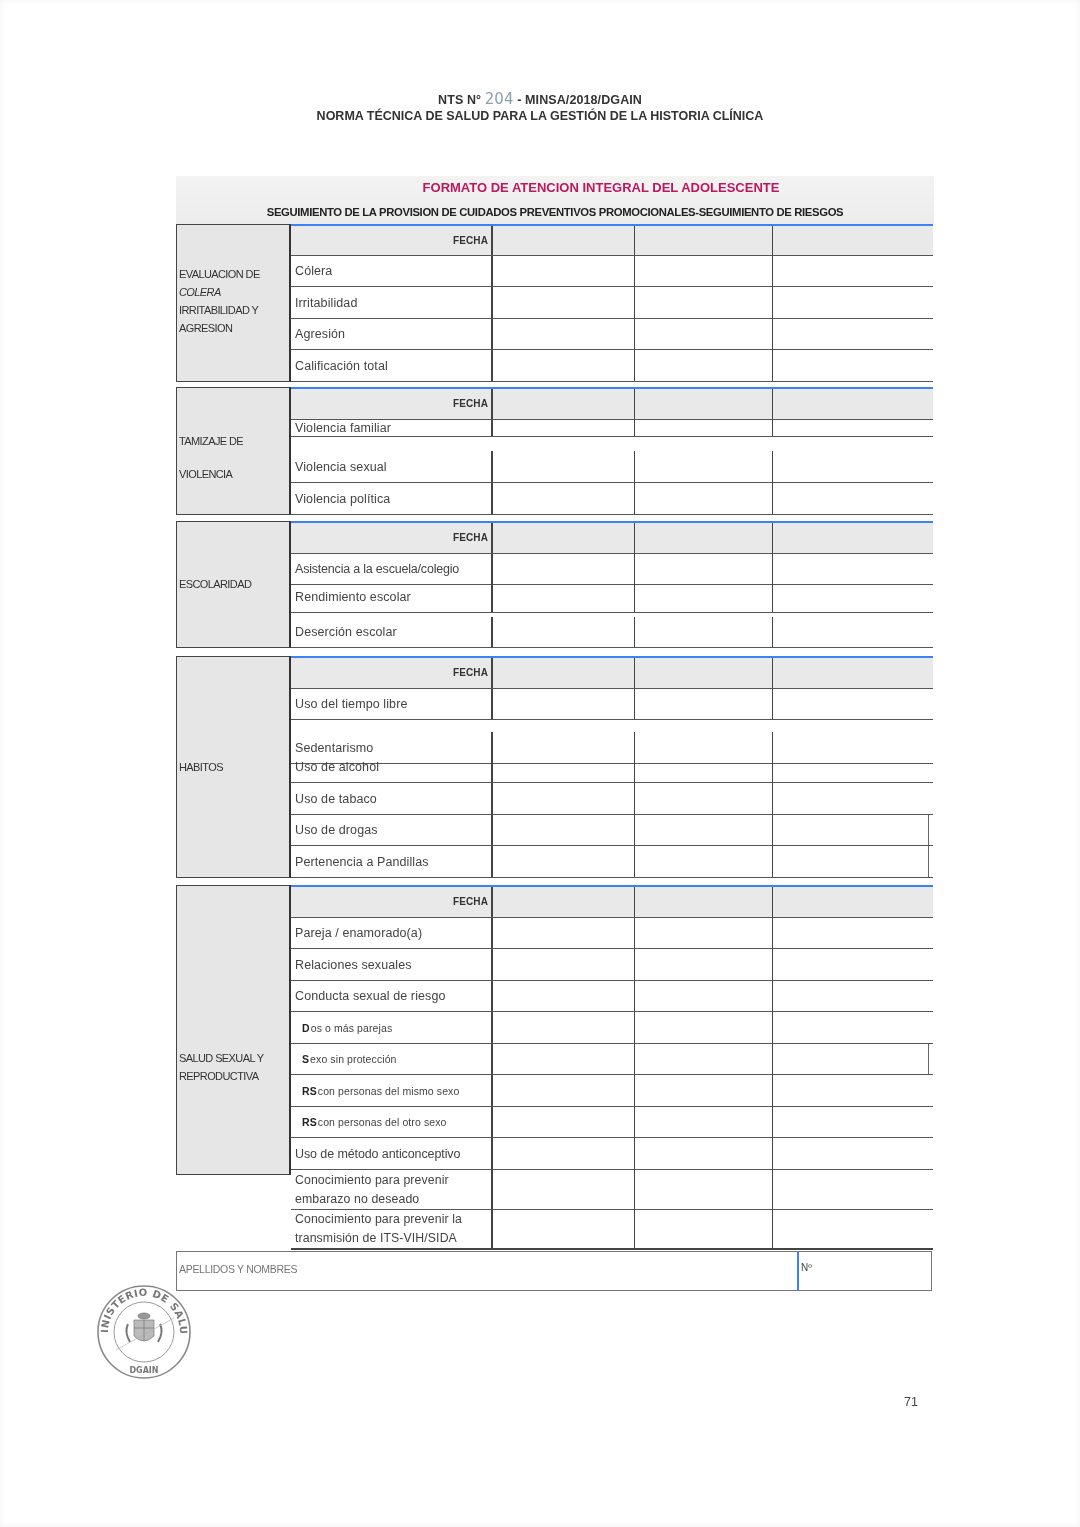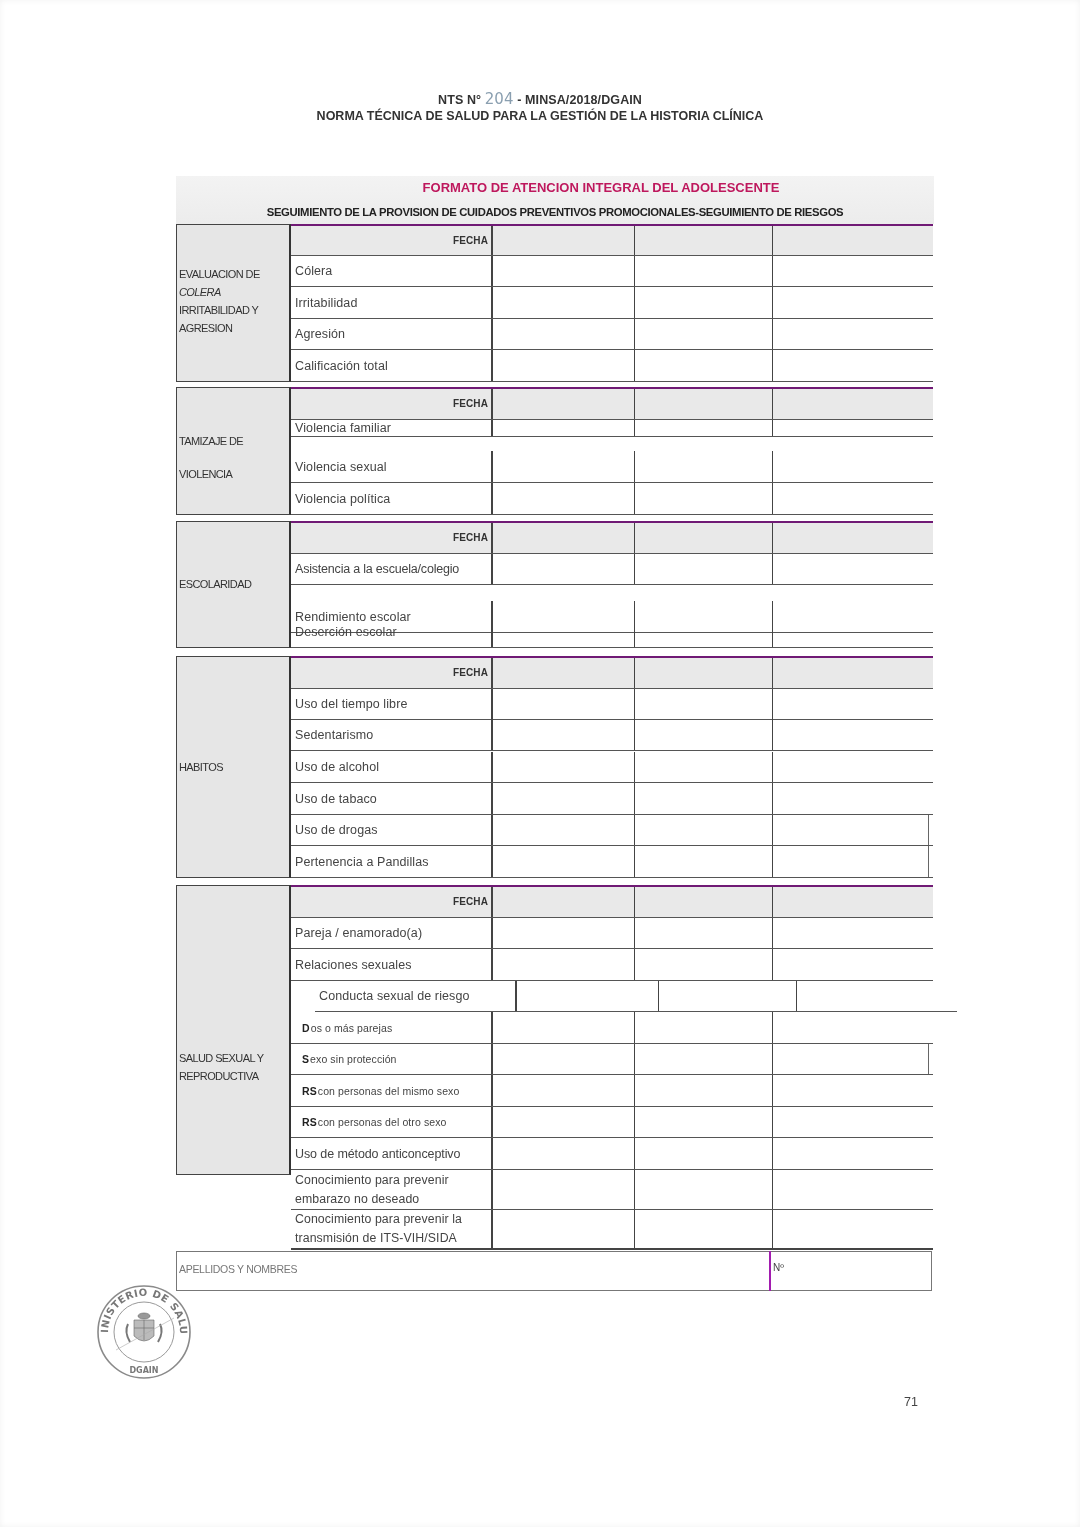--- a/index.html
+++ b/index.html
@@ -11,35 +11,35 @@
   .doc-header .line2 { position: absolute; top: 109px; width: 100%; font-size: 12.5px; font-weight: bold; color: #333; }
 
   .form-title-band { position: absolute; left: 176px; top: 176px; width: 758px; height: 48px; background: linear-gradient(#f3f3f3, #ececec); }
   .form-title { position: absolute; left: 176px; top: 180px; width: 850px; text-align: center; font-size: 13px; font-weight: bold; color: #be185d; }
   .form-subtitle { position: absolute; left: 176px; top: 206px; width: 758px; text-align: center; font-size: 11.3px; font-weight: bold; color: #222; letter-spacing: -0.35px; }
 
   .section { position: absolute; left: 176px; width: 757px; }
   .section .label-cell { position: absolute; left: 0; top: 0; width: 115px; background: #e6e6e6; border: 1.5px solid #444; border-right: 2px solid #333; box-sizing: border-box; font-size: 11px; color: #333; letter-spacing: -0.6px; line-height: 18px; padding-left: 2px; text-transform: uppercase; }
   .section .label-cell span { position: absolute; left: 2px; }
   .row { position: absolute; left: 115px; width: 642px; box-sizing: border-box; border-bottom: 1.5px solid #555; }
-  .row.head { background: #e9e9e9; border-top: 2px solid #701a75; }
+  .row.head { background: #e9e9e9; border-top: 2px solid #3b82f6; }
   .row .item { position: absolute; left: 0; top: 0; bottom: 0; width: 202px; border-right: 2px solid #444; box-sizing: border-box; font-size: 12.5px; color: #444; padding-left: 4px; display: flex; align-items: center; letter-spacing: 0.1px; line-height: 16px; }
   .row.head .item { justify-content: flex-end; padding-right: 3px; font-size: 10px; color: #333; font-weight: bold; }
   .row .item.sub { padding-left: 11px; font-size: 10.5px; }
   .row .item.sub b { color: #222; margin-right: 1px; }
   .row .item.two-line { align-items: center; font-size: 12.3px; line-height: 19px; }
   .row .date { position: absolute; top: 0; bottom: 0; border-right: 1.8px solid #444; box-sizing: border-box; }
   .row .d1 { left: 202px; width: 142px; }
   .row .d2 { left: 344px; width: 138px; }
   .row .d3 { left: 482px; width: 160px; border-right: none; }
   .row.boxed .d3 { border-right: 1.5px solid #666; width: 156px; }
 
   .footer-row { position: absolute; left: 176px; top: 1251px; width: 756px; height: 40px; border: 1.5px solid #777; box-sizing: border-box; }
   .footer-row .name-label { position: absolute; left: 2px; top: 11px; font-size: 10.5px; color: #777; letter-spacing: -0.3px; }
-  .footer-row .num-cell { position: absolute; left: 592px; top: -1px; bottom: -1px; width: 158px; border-left: 2px solid #a21caf; }
+  .footer-row .num-cell { position: absolute; left: 620px; top: -1px; bottom: -1px; width: 158px; border-left: 2px solid #3b82f6; }
   .footer-row .num-label { position: absolute; left: 2px; top: 11px; font-size: 10px; color: #444; }
 
   .seal { position: absolute; left: 94px; top: 1280px; width: 100px; height: 100px; }
   .page-number { position: absolute; left: 904px; top: 1395px; font-size: 12.5px; color: #444; }
 </style>
 </head>
 <body>
 
 <div class="page-edge"></div>
 
@@ -133,21 +133,21 @@
     <div class="date d1"></div>
     <div class="date d2"></div>
     <div class="date d3"></div>
   </div>
   <div class="row" style="top:33px; height:31px;">
     <div class="item" style="letter-spacing:-0.2px;">Asistencia a la escuela/colegio</div>
     <div class="date d1"></div>
     <div class="date d2"></div>
     <div class="date d3"></div>
   </div>
-  <div class="row" style="top:80px; height:32px;padding-left:42px;">
+  <div class="row" style="top:60px; height:32px;padding-left:42px;">
     <div class="item">Rendimiento escolar</div>
     <div class="date d1"></div>
     <div class="date d2"></div>
     <div class="date d3"></div>
   </div>
   <div class="row" style="top:96px; height:31px;">
     <div class="item">Deserción escolar</div>
     <div class="date d1"></div>
     <div class="date d2"></div>
     <div class="date d3"></div>
@@ -163,21 +163,21 @@
     <div class="date d1"></div>
     <div class="date d2"></div>
     <div class="date d3"></div>
   </div>
   <div class="row" style="top:33px; height:31px;">
     <div class="item">Uso del tiempo libre</div>
     <div class="date d1"></div>
     <div class="date d2"></div>
     <div class="date d3"></div>
   </div>
-  <div class="row" style="top:63px; height:32px;">
+  <div class="row" style="top:76px; height:32px;">
     <div class="item">Sedentarismo</div>
     <div class="date d1"></div>
     <div class="date d2"></div>
     <div class="date d3"></div>
   </div>
   <div class="row" style="top:96px; height:31px;">
     <div class="item">Uso de alcohol</div>
     <div class="date d1"></div>
     <div class="date d2"></div>
     <div class="date d3"></div>
@@ -218,21 +218,21 @@
     <div class="date d1"></div>
     <div class="date d2"></div>
     <div class="date d3"></div>
   </div>
   <div class="row" style="top:64px; height:32px;">
     <div class="item">Relaciones sexuales</div>
     <div class="date d1"></div>
     <div class="date d2"></div>
     <div class="date d3"></div>
   </div>
-  <div class="row" style="top:96px; height:31px;margin-left:24px;">
+  <div class="row" style="top:96px; height:31px;">
     <div class="item">Conducta sexual de riesgo</div>
     <div class="date d1"></div>
     <div class="date d2"></div>
     <div class="date d3"></div>
   </div>
   <div class="row" style="top:127px; height:32px;">
     <div class="item sub">
         <b>D</b>
         <span>os o más parejas</span>
       </div>

